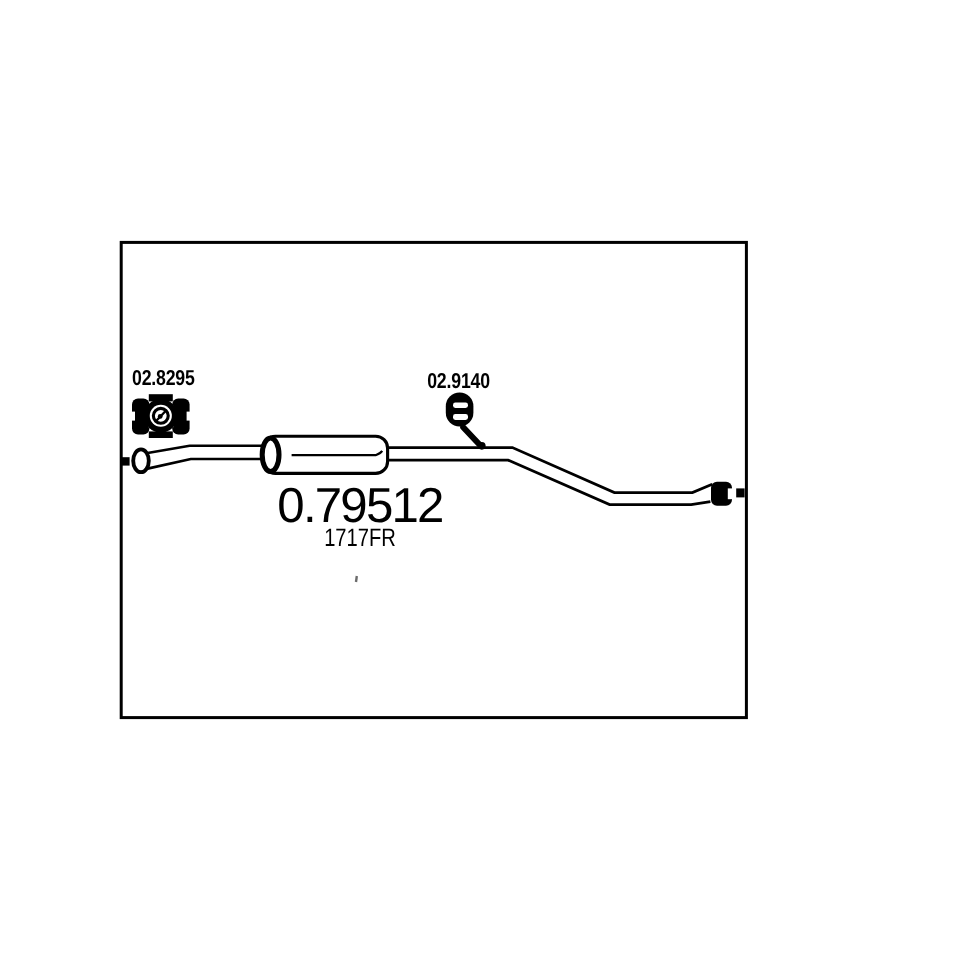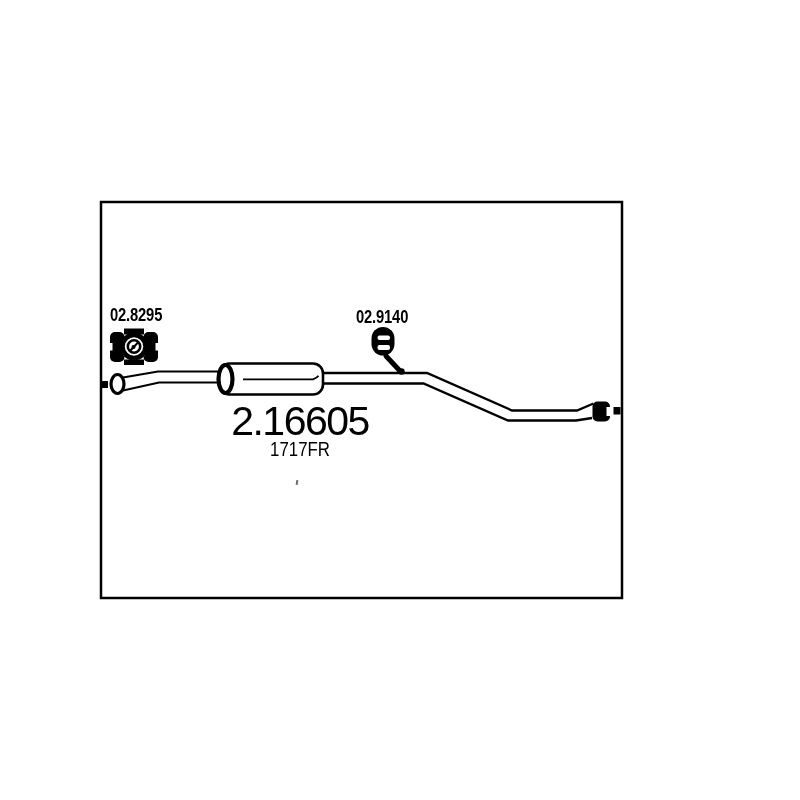--- a/index.html
+++ b/index.html
@@ -115,19 +115,19 @@
       <circle cx="134" cy="346.5" r="6.2" fill="none" stroke="#000" stroke-width="2.6"></circle>
       <line x1="129.5" y1="351.5" x2="138" y2="342.5" stroke="#000" stroke-width="2"></line>
       <circle cx="133.5" cy="347" r="2" fill="#000"></circle>
     </g>
   </svg>
 
   <div class="label accessory-label" style="left:110px; top:306px;">02.8295</div>
 
   <div class="label accessory-label" style="left:356px; top:308px;">02.9140</div>
 
-  <div class="label main-part-number">2.16605</div>
+  <div class="label main-part-number">0.79512</div>
 
   <div class="label oe-code">1717FR</div>
 
   <div class="speck"></div>
 
 </div>
 
 </body></html>

